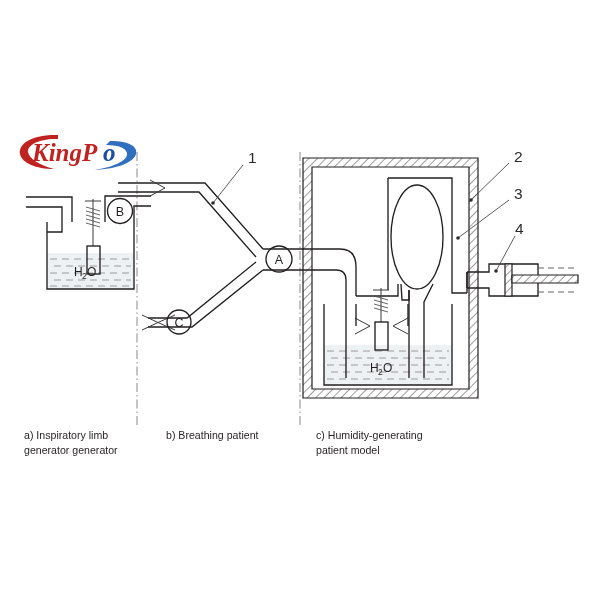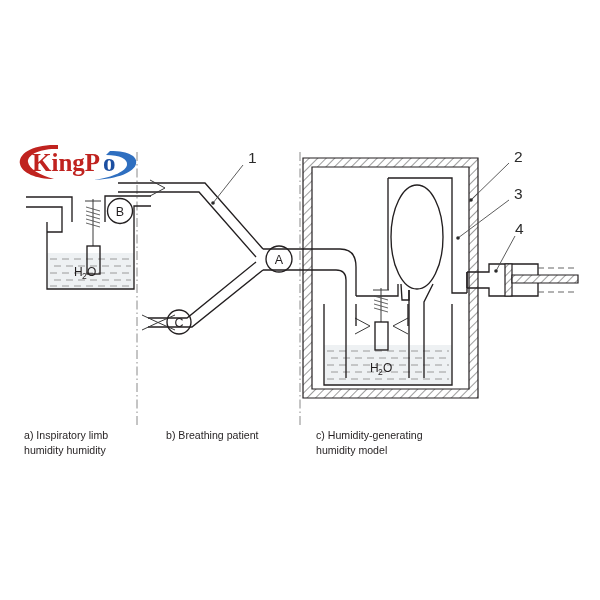--- a/index.html
+++ b/index.html
@@ -62,23 +62,24 @@
     white-space: pre-line;
   }
   #cap-a { left: 24px;  top: 428px; width: 120px; }
   #cap-b { left: 166px; top: 428px; width: 125px; }
   #cap-c { left: 316px; top: 428px; width: 150px; }
 
   
   #logo {
     position: absolute;
     left: 14px;
-    top: 139px;
+    top: 129px;
     width: 128px;
     height: 46px;
+    font-style: italic;
   }
   #logo svg { display: block; width: 128px; height: 46px; }
 </style>
 </head>
 <body>
 
 <div id="stage">
 
   <svg class="diagram" viewBox="0 0 600 600">
     <defs>
@@ -258,18 +259,18 @@
       <path d="M44,6 C18,5 4,15 6,25 C8,34 22,40 40,40
                C26,36 15,30 14,23 C13,16 26,9 44,10 Z" fill="#c0231f"></path>
       <path d="M96,12 C116,12 124,18 122,25 C120,33 104,40 80,41
                C100,38 112,32 113,26 C114,20 106,16 92,16 Z" fill="#2f6fc0"></path>
       <text x="18" y="32" font-family="'Liberation Serif', serif" font-size="25" font-weight="bold" fill="#c0231f">KingP</text>
       <text x="89" y="32" font-family="'Liberation Serif', serif" font-size="25" font-weight="bold" fill="#1c4fa1">o</text>
     </svg>
   </div>
 
   <div class="caption" id="cap-a">a)  Inspiratory limb
-     humidity humidity</div>
+     generator generator</div>
   <div class="caption" id="cap-b">b)  Breathing patient</div>
   <div class="caption" id="cap-c">c)  Humidity-generating
-      humidity model</div>
+      patient model</div>
 
 </div>
 
 </body></html>

